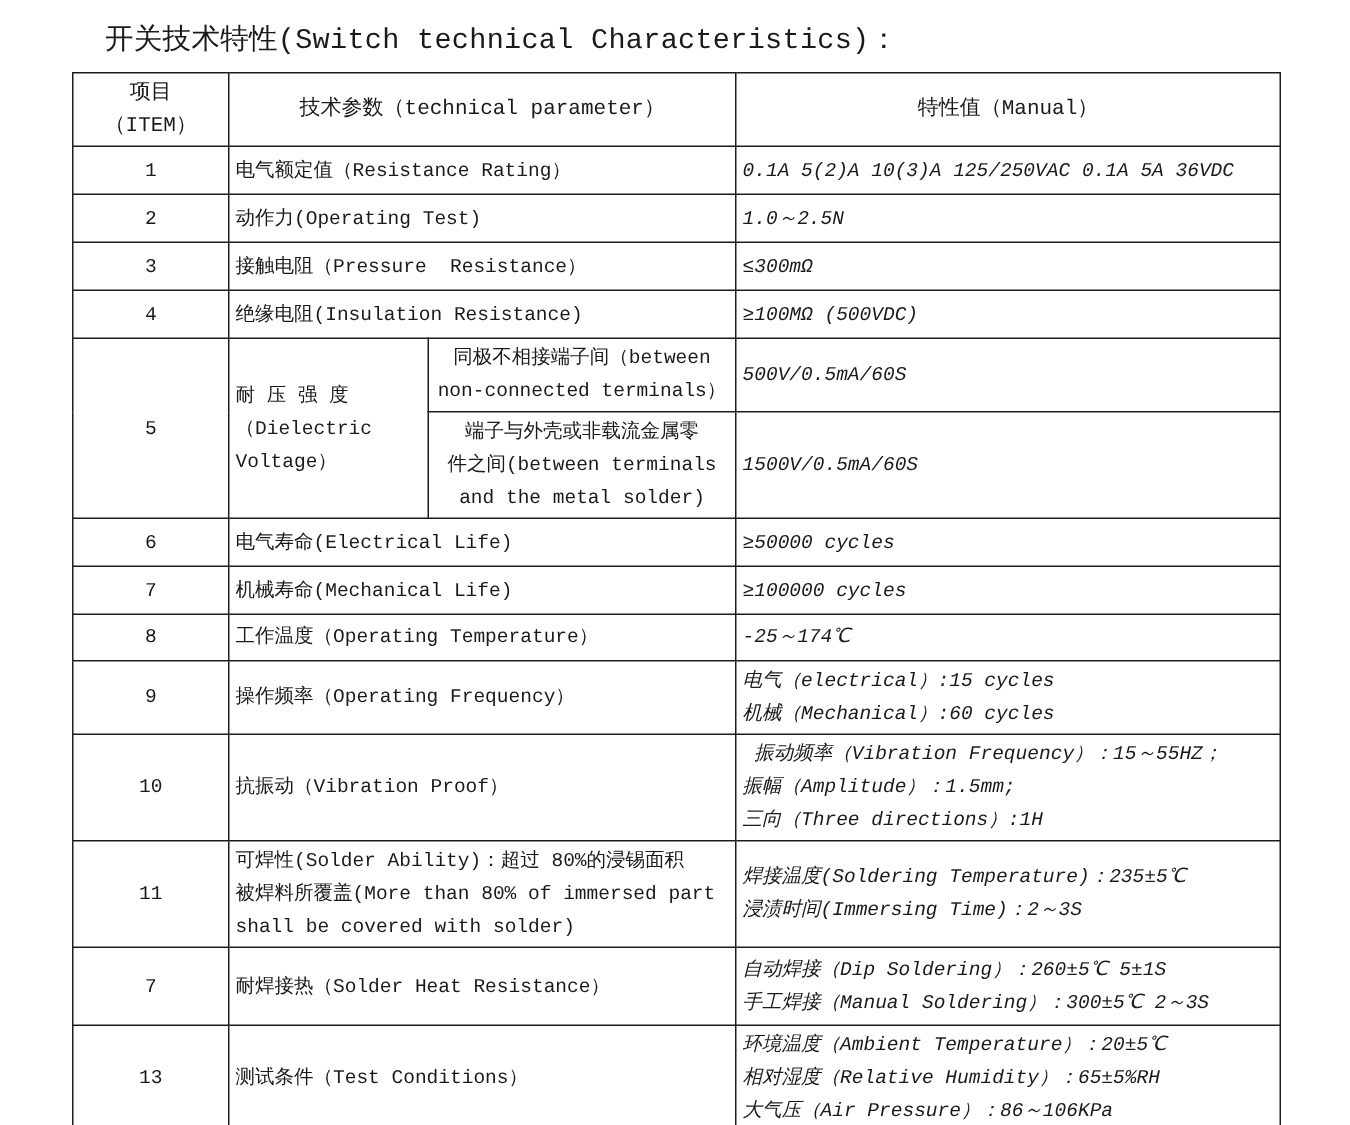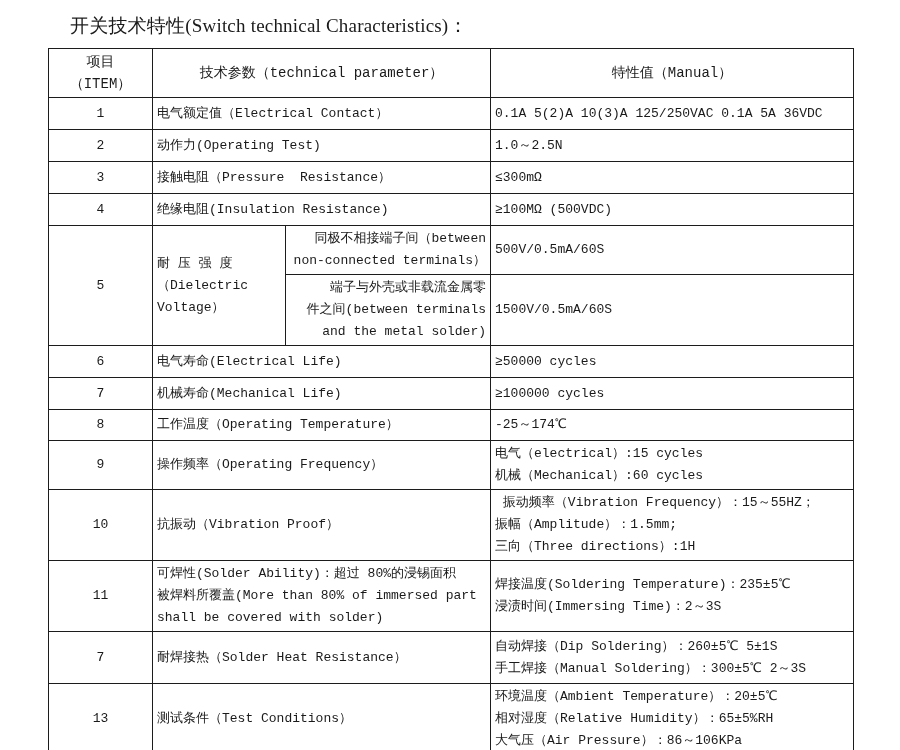--- a/index.html
+++ b/index.html
@@ -8,21 +8,21 @@
     width: 900px; height: 750px;
     background: #ffffff;
     color: #1a1a1a;
   }
   .page {
     width: 900px; height: 750px;
     position: relative;
     overflow: hidden;
   }
   .doc-title {
-    font-family: Liberation Serif, serif;
+    font-family: Liberation Mono, monospace;
     font-size: 19px;
     margin: 13px 0 5px 70px;
     letter-spacing: 0.2px;
     white-space: pre;
   }
   table.spec {
     border-collapse: collapse;
     table-layout: fixed;
     width: 805px;
     margin: 9px 0 0 48px;
@@ -38,22 +38,22 @@
     font-weight: normal;
     vertical-align: middle;
     line-height: 22px;
     white-space: pre-wrap;
     overflow: hidden;
     padding: 2px 4px;
   }
   th.hdr { text-align: center; font-size: 14px; line-height: 21px; padding: 2px 0; }
   td.item { text-align: center; padding: 2px 2px; }
   td.par  { text-align: left; padding-left: 10px; }
-  td.cond { text-align: right; padding-left: 6px; line-height: 22px; }
-  td.val  { text-align: left; padding-left: 8px; }
+  td.cond { text-align: center; padding-left: 6px; line-height: 22px; }
+  td.val  { text-align: left; padding-left: 8px; font-style: italic; }
   tr.h47 { height: 47px; }
   tr.h32 { height: 32px; }
   tr.h31 { height: 31px; }
   tr.h46 { height: 46px; }
   tr.h70 { height: 70px; }
   tr.h71 { height: 71px; }
   tr.h66 { height: 66px; }
   tr.h52 { height: 52px; }
 </style>
 </head>
@@ -74,21 +74,21 @@
     <tbody>
         <tr class="h47">
       <th class="hdr">项目
 （ITEM）</th>
       <th class="hdr" colspan="2">技术参数（technical parameter）</th>
       <th class="hdr">特性值（Manual）</th>
     </tr>
 
     <tr class="h32">
       <td class="item">1</td>
-      <td class="par" colspan="2">电气额定值（Electrical Contact）</td>
+      <td class="par" colspan="2">电气额定值（Resistance Rating）</td>
       <td class="val">0.1A 5(2)A 10(3)A 125/250VAC 0.1A 5A 36VDC</td>
     </tr>
 
     <tr class="h32">
       <td class="item">2</td>
       <td class="par" colspan="2">动作力(Operating Test)</td>
       <td class="val">1.0～2.5N</td>
     </tr>
 
     <tr class="h32">

